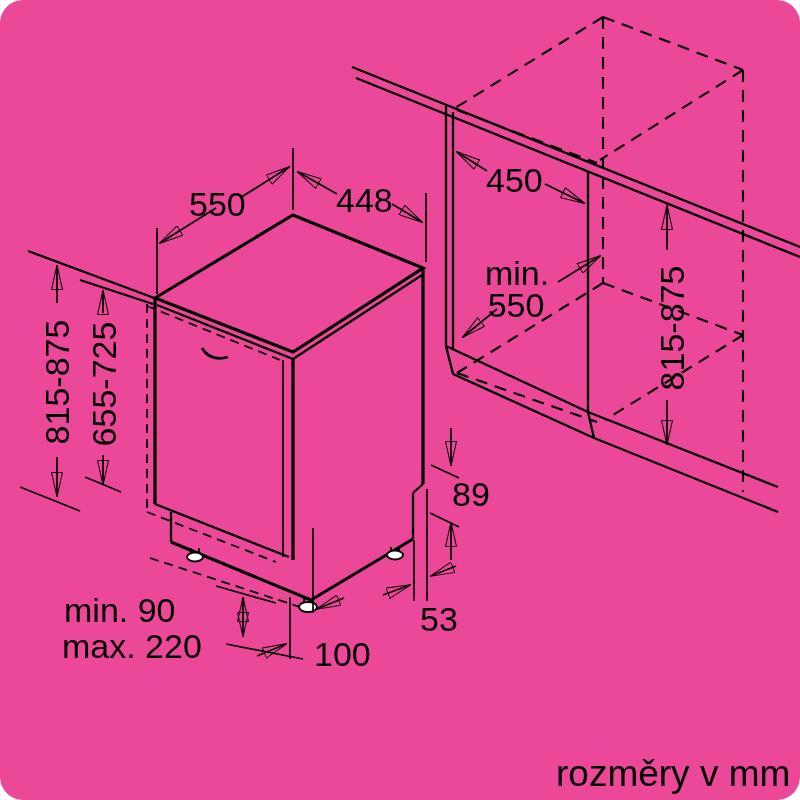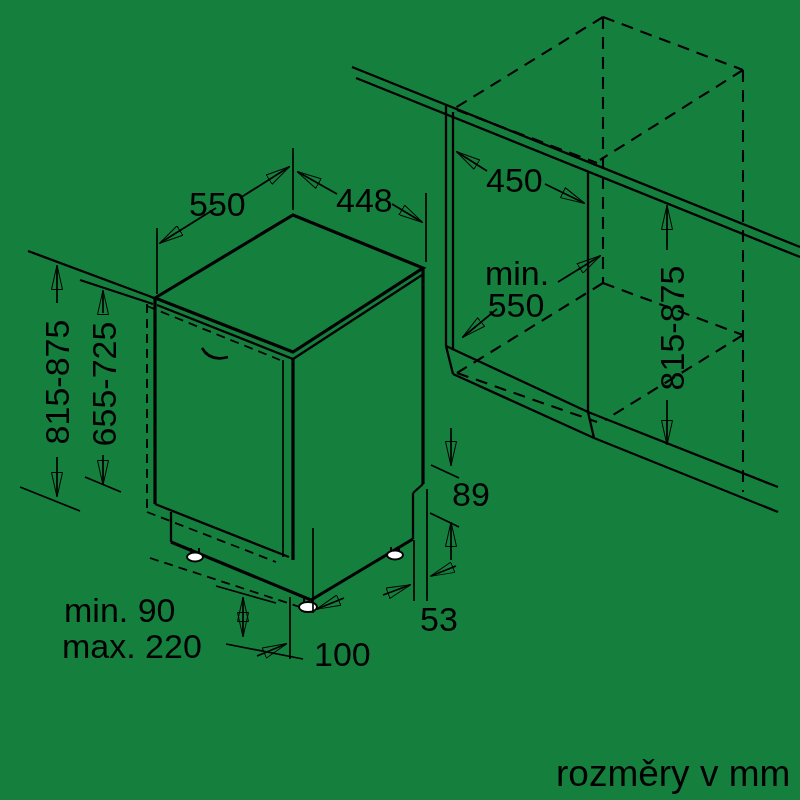--- a/index.html
+++ b/index.html
@@ -1,16 +1,16 @@
 <!DOCTYPE html>
 <html><head>
 <meta charset="utf-8">
 <style>
   html,body{margin:0;padding:0;background:#ffffff;width:800px;height:800px;overflow:hidden;}
-  #stage{width:800px;height:800px;position:relative;background:#15803d;}
+  #stage{width:800px;height:800px;position:relative;background:#ec4899;border-radius:23px;}
   svg{display:block;}
   svg line, svg path, svg ellipse, svg polyline{stroke:#000;fill:none;stroke-linejoin:miter;stroke-linecap:butt;}
   .b{stroke-width:3.2;}   
   .m{stroke-width:2.3;}   
   .t{stroke-width:1.7;}   
   .dsh{stroke-width:2.1;stroke-dasharray:12 8;}  
   .dd{stroke-width:1.8;stroke-dasharray:9 6;}    
   .ft{stroke-width:2;fill:#ffffff;}
   text{font-family:"Liberation Sans","DejaVu Sans",sans-serif;font-size:34px;fill:#000;}
   .cap{font-size:37px;}

